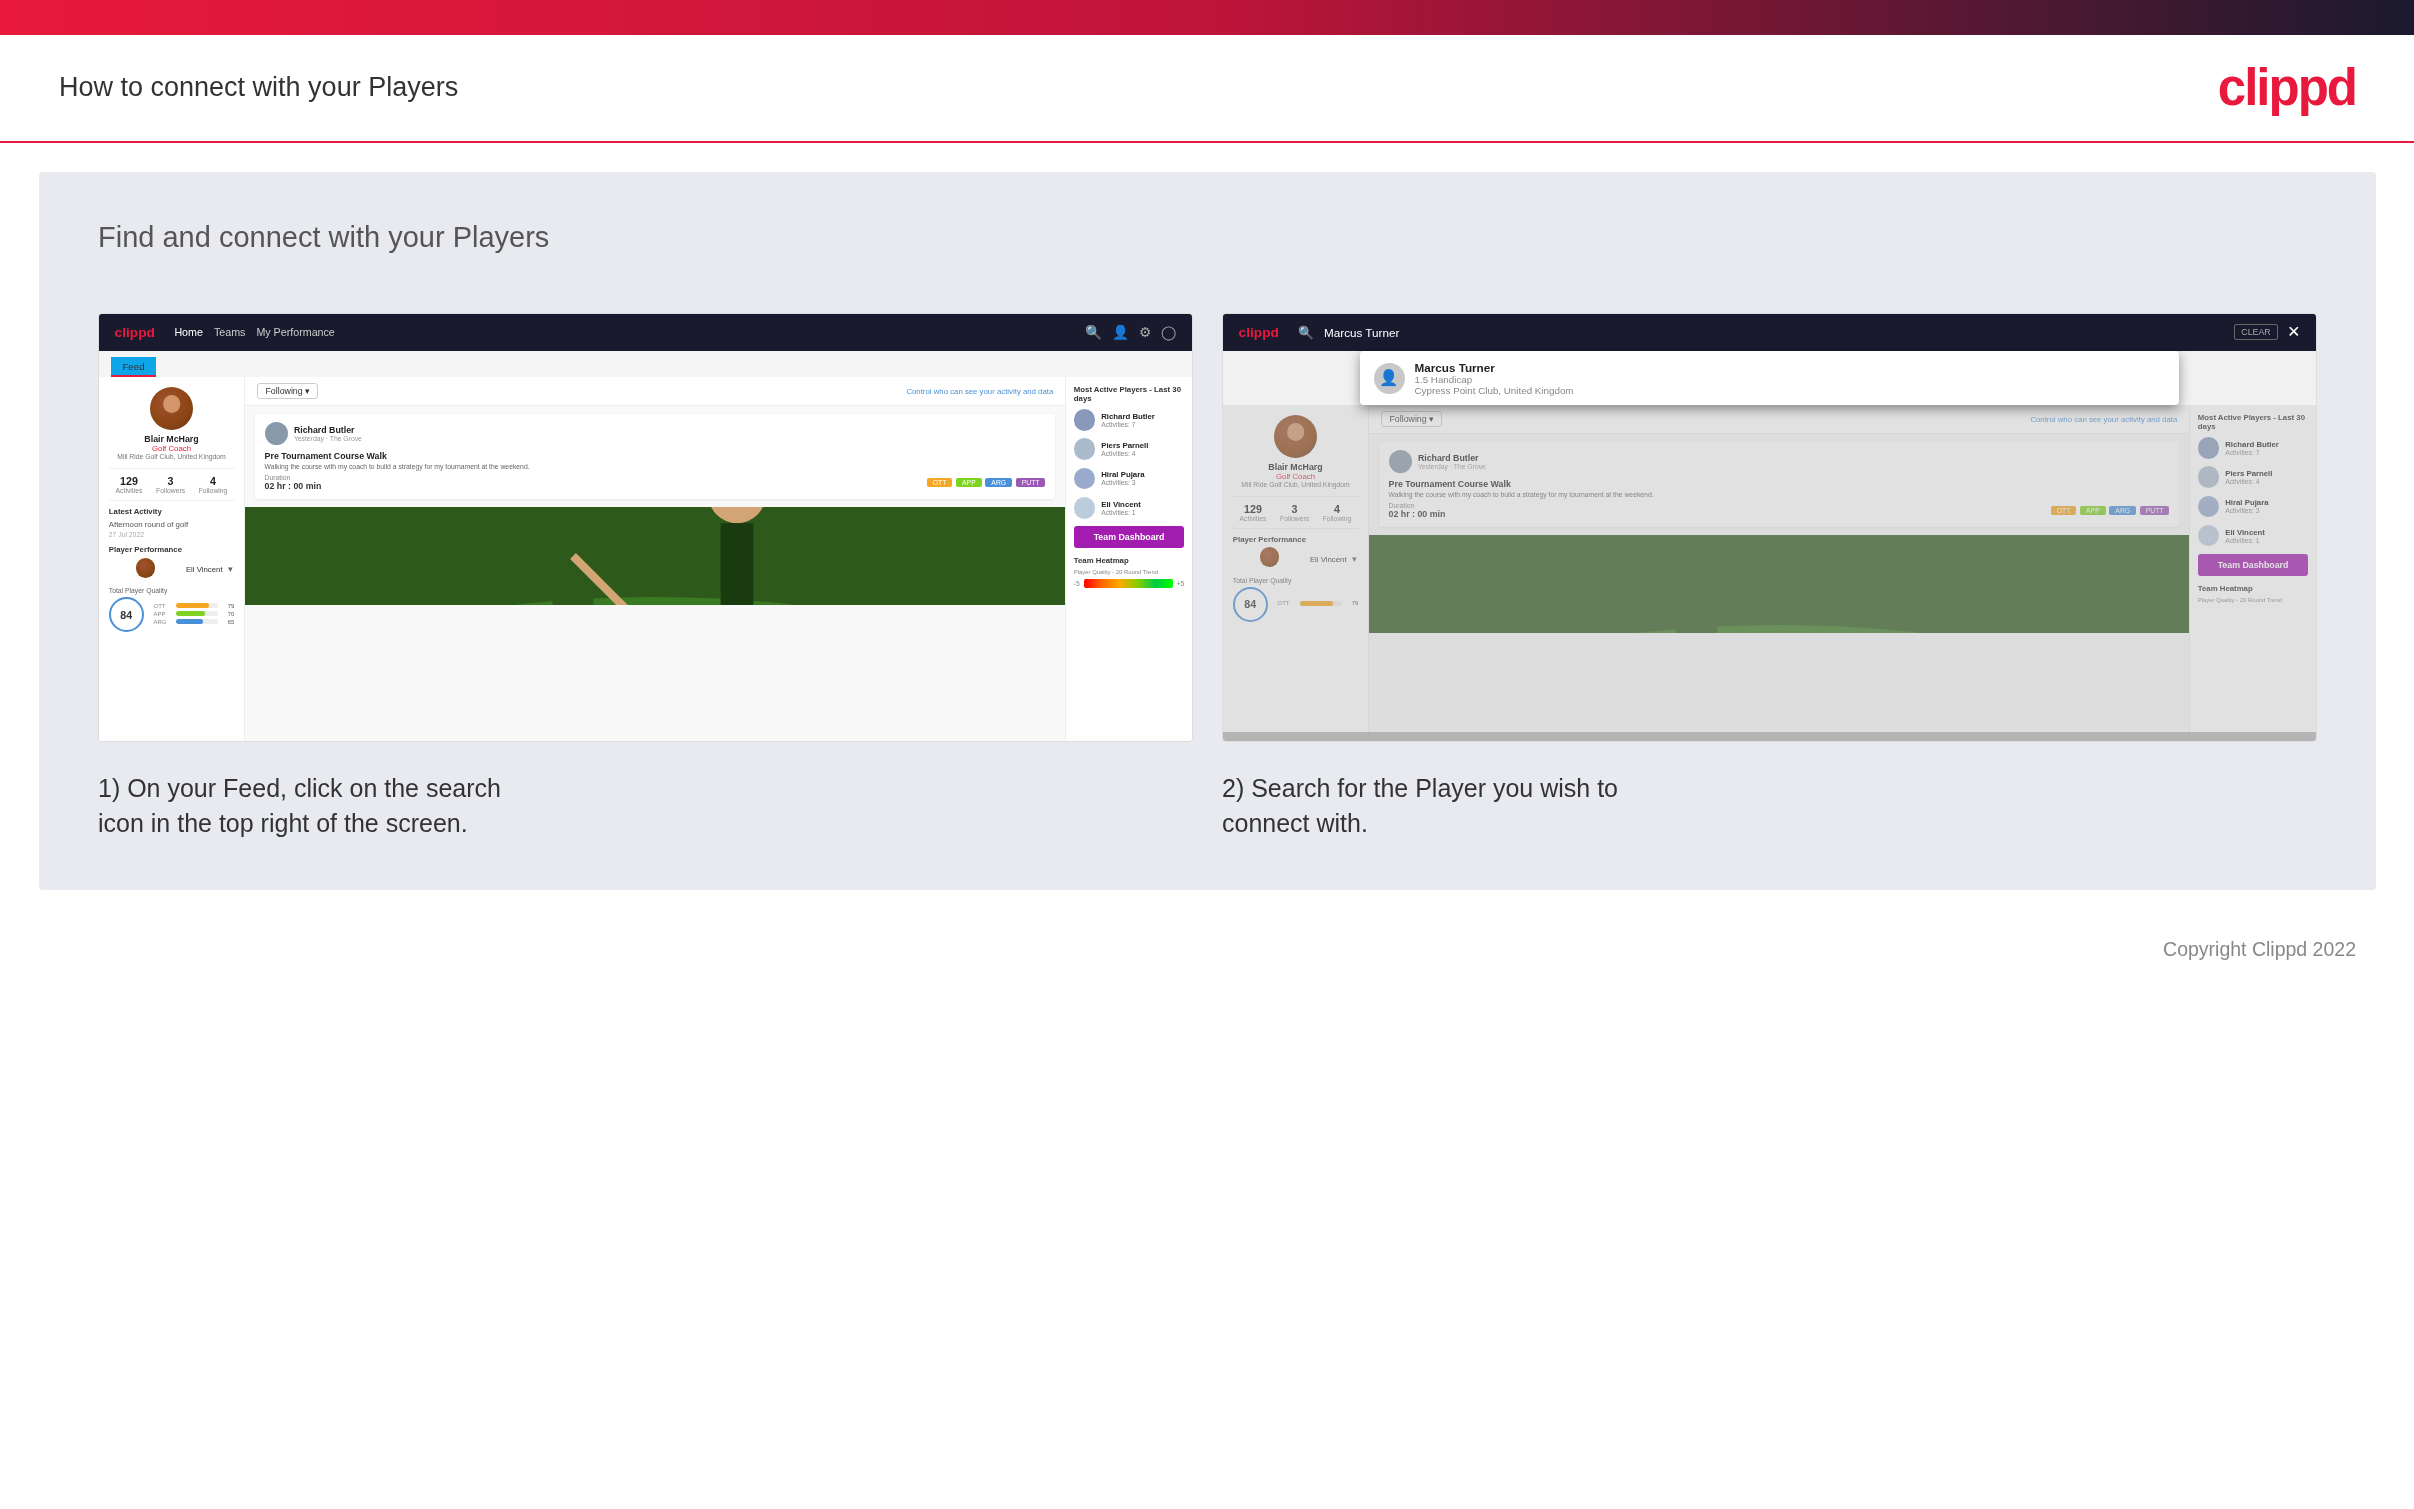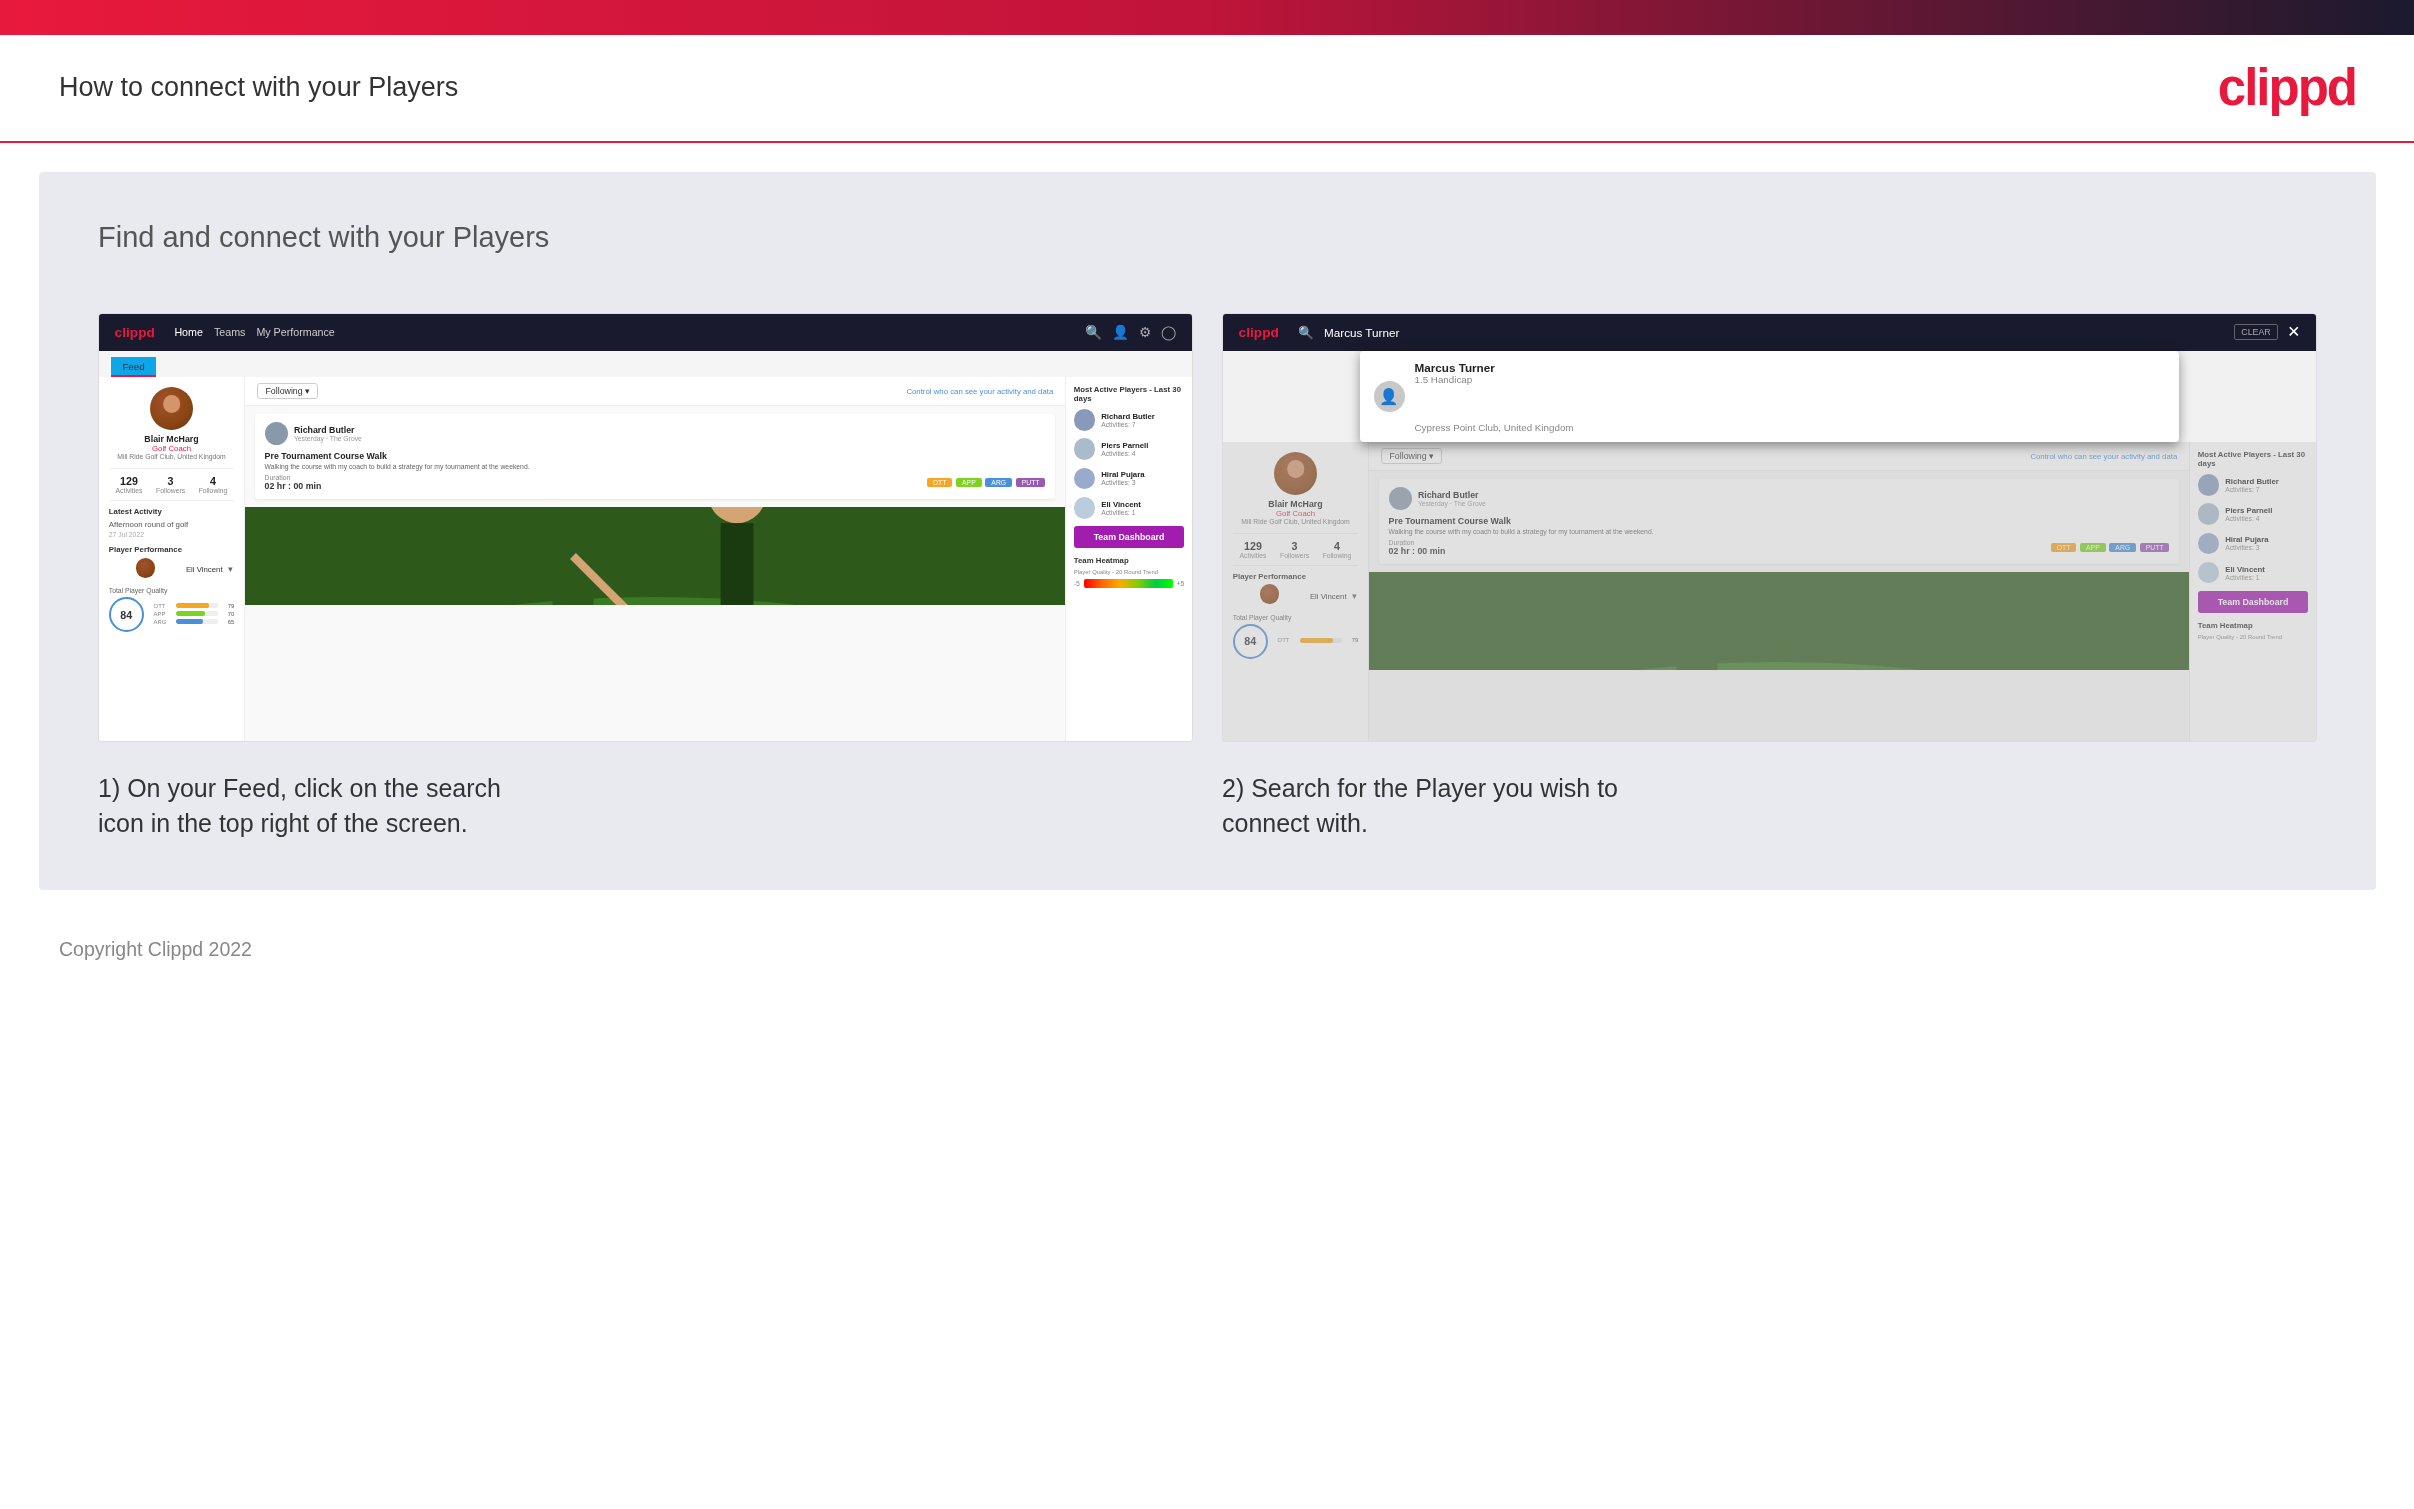--- a/index.html
+++ b/index.html
@@ -513,20 +513,21 @@
       color: #333;
       line-height: 1.4;
     }
 
     
     .footer {
       padding: 19.5px 59px;
       color: #888;
       font-size: 19.5px;
       margin-top: auto;
+      text-align: right;
     }
   </style>
 </head>
 <body>
 
 <div class="top-bar"></div>
 
 <div class="header">
   <span class="header-title">How to connect with your Players</span>
   <span class="logo">clippd</span>
@@ -745,21 +746,21 @@
             <span style="color:#aaa;font-size:8.8px;border:1px solid #666;padding:2px 5.9px;border-radius:2px;">CLEAR</span>
             <span style="color:#fff;font-size:15.6px;">✕</span>
           </div>
         </div>
 
         <div style="position:relative;z-index:5;background:#fff;margin:0 137px;border-radius:3.9px;padding:9.8px 13.7px;display:flex;align-items:center;gap:9.8px;box-shadow:0 3.9px 11.7px rgba(0,0,0,0.4);">
           <div style="width:31px;height:31px;border-radius:50%;background:#c8c8c8;display:flex;align-items:center;justify-content:center;font-size:15.6px;color:#777;flex-shrink:0;">👤</div>
           <div>
             <div style="font-size:11.7px;font-weight:700;color:#222;">Marcus Turner</div>
             <div style="font-size:9.8px;color:#888;">1.5 Handicap</div>
-            <div style="font-size:9.8px;color:#888;margin-top:37px;">Cypress Point Club, United Kingdom</div>
+            <div style="font-size:9.8px;color:#888;">Cypress Point Club, United Kingdom</div>
           </div>
         </div>
 
         <div style="position:relative;z-index:2;background:rgba(0,0,0,0.25);flex:1;height:calc(100% - 37px);">
 
           <div class="mini-layout" style="opacity:0.6;">
             <div class="mini-left">
               <div class="mini-profile">
                 <div class="mini-avatar">
                   <div class="mini-avatar-inner"></div>

